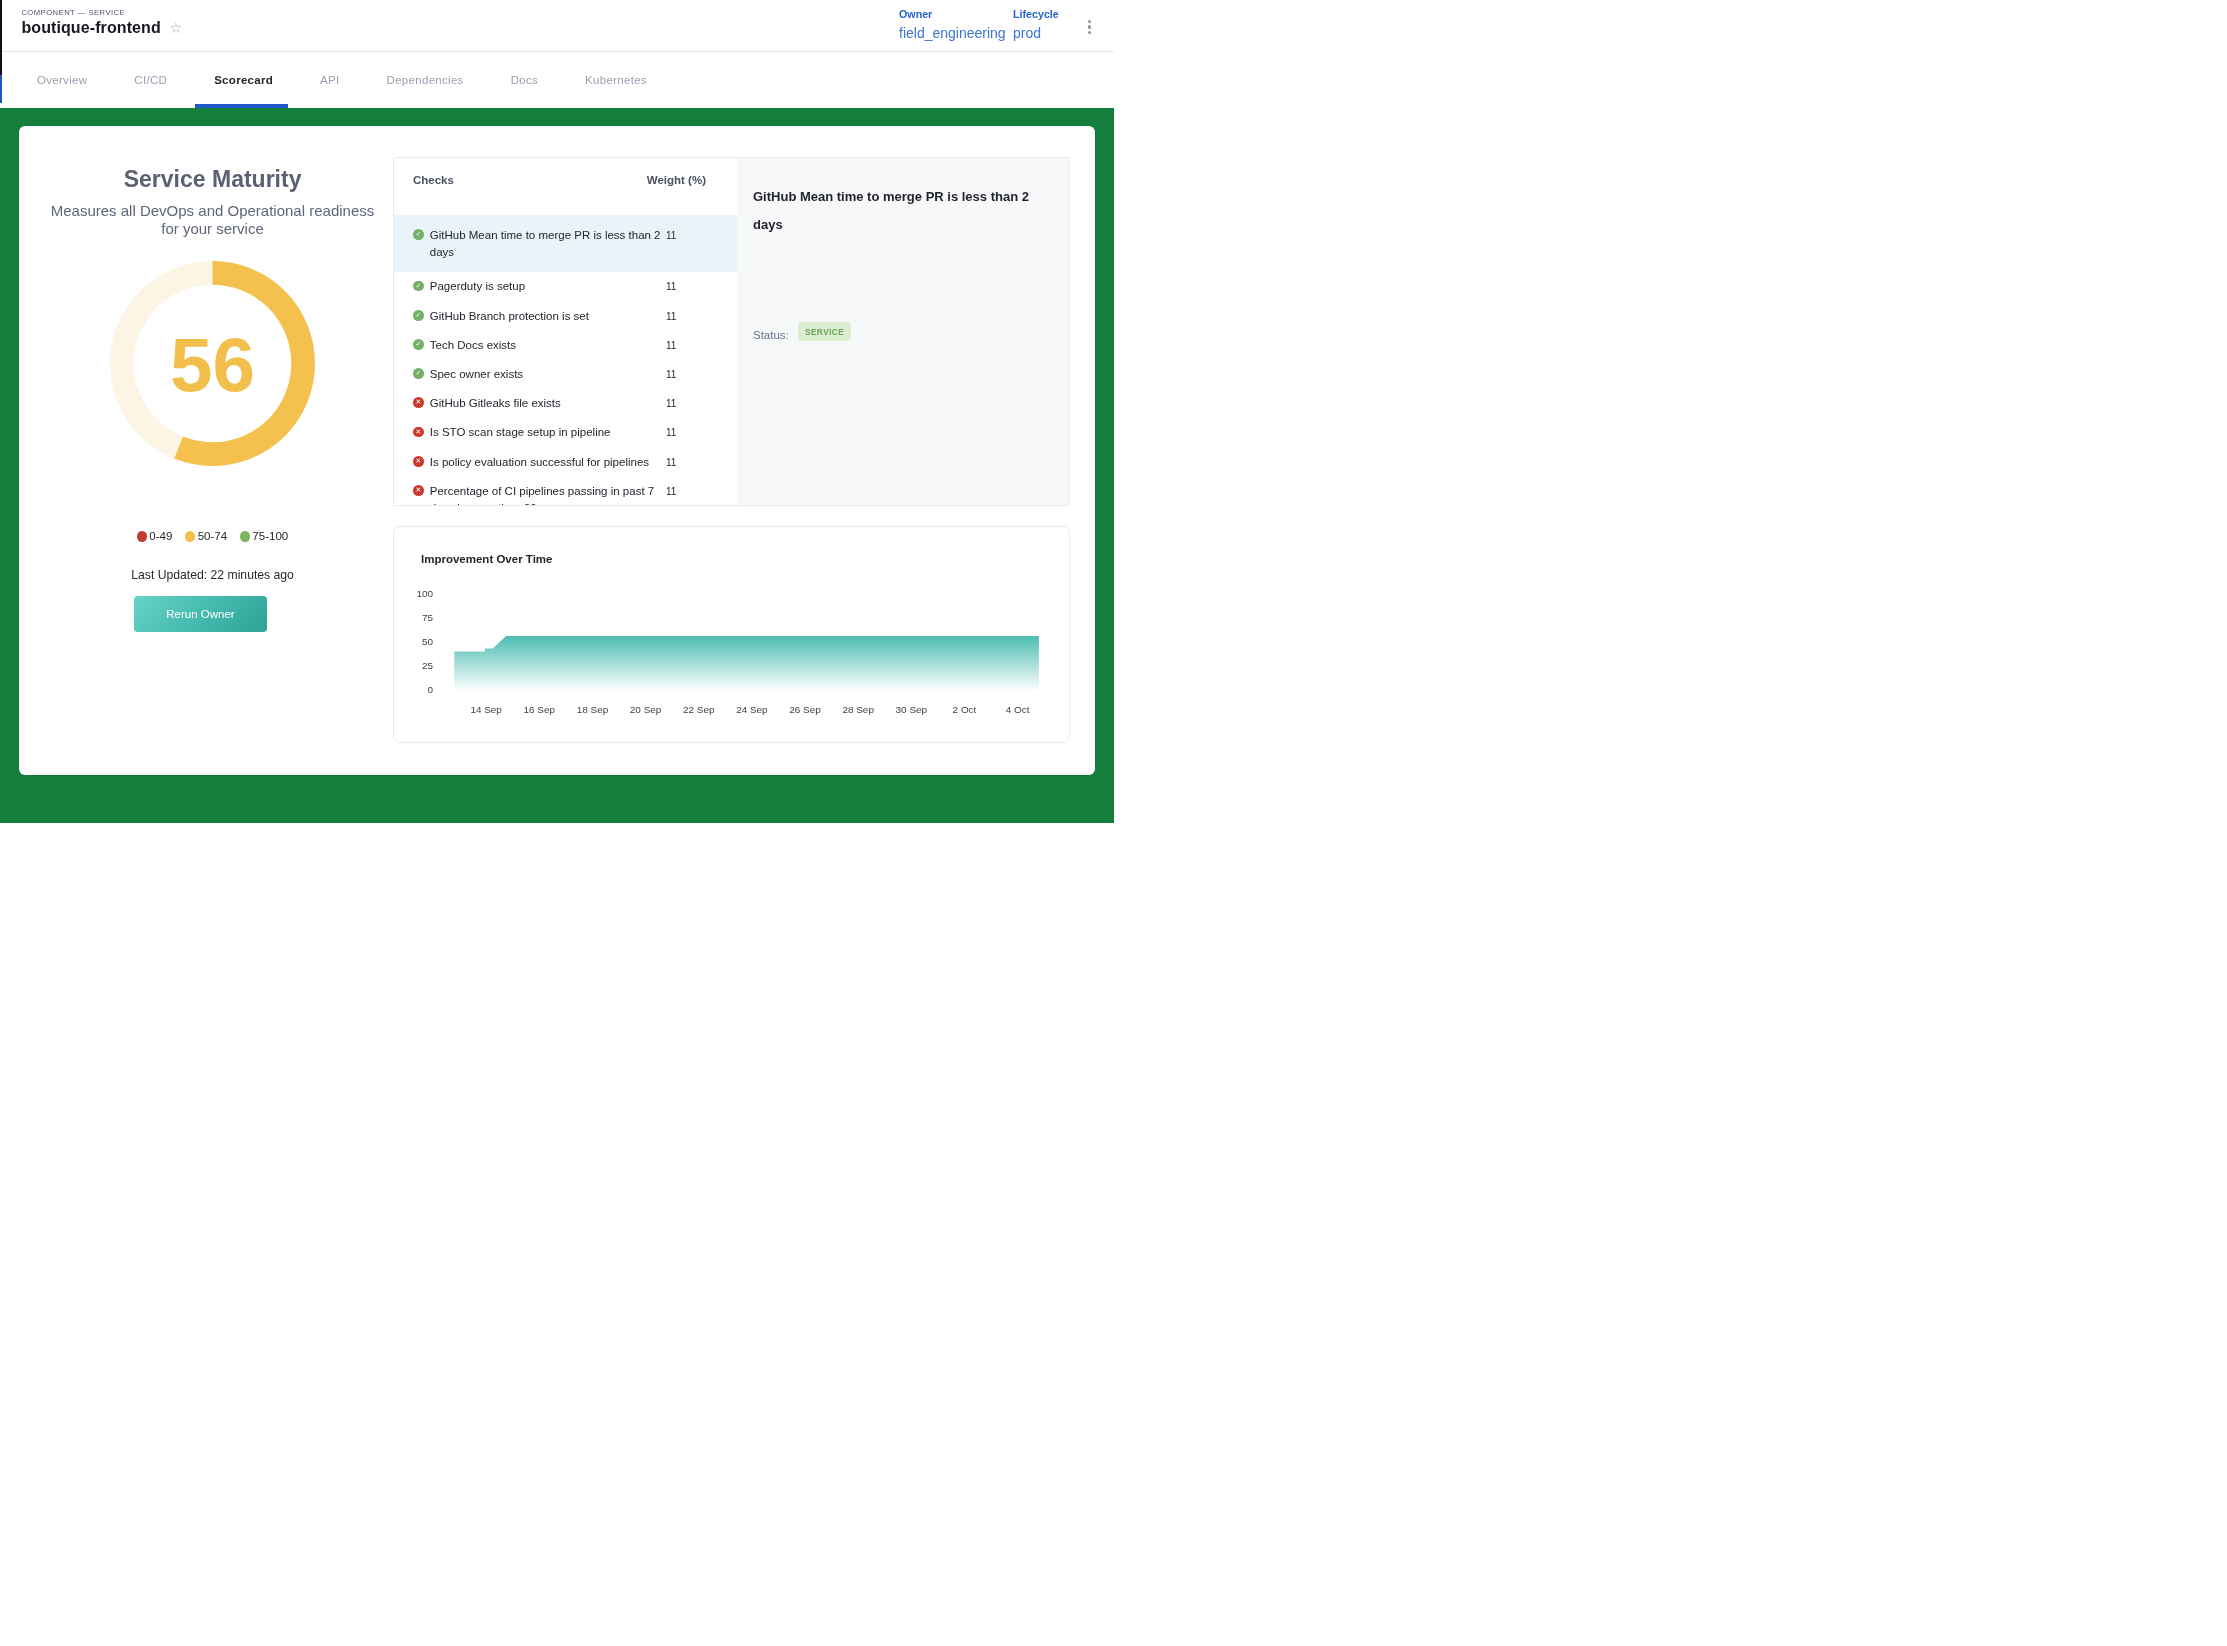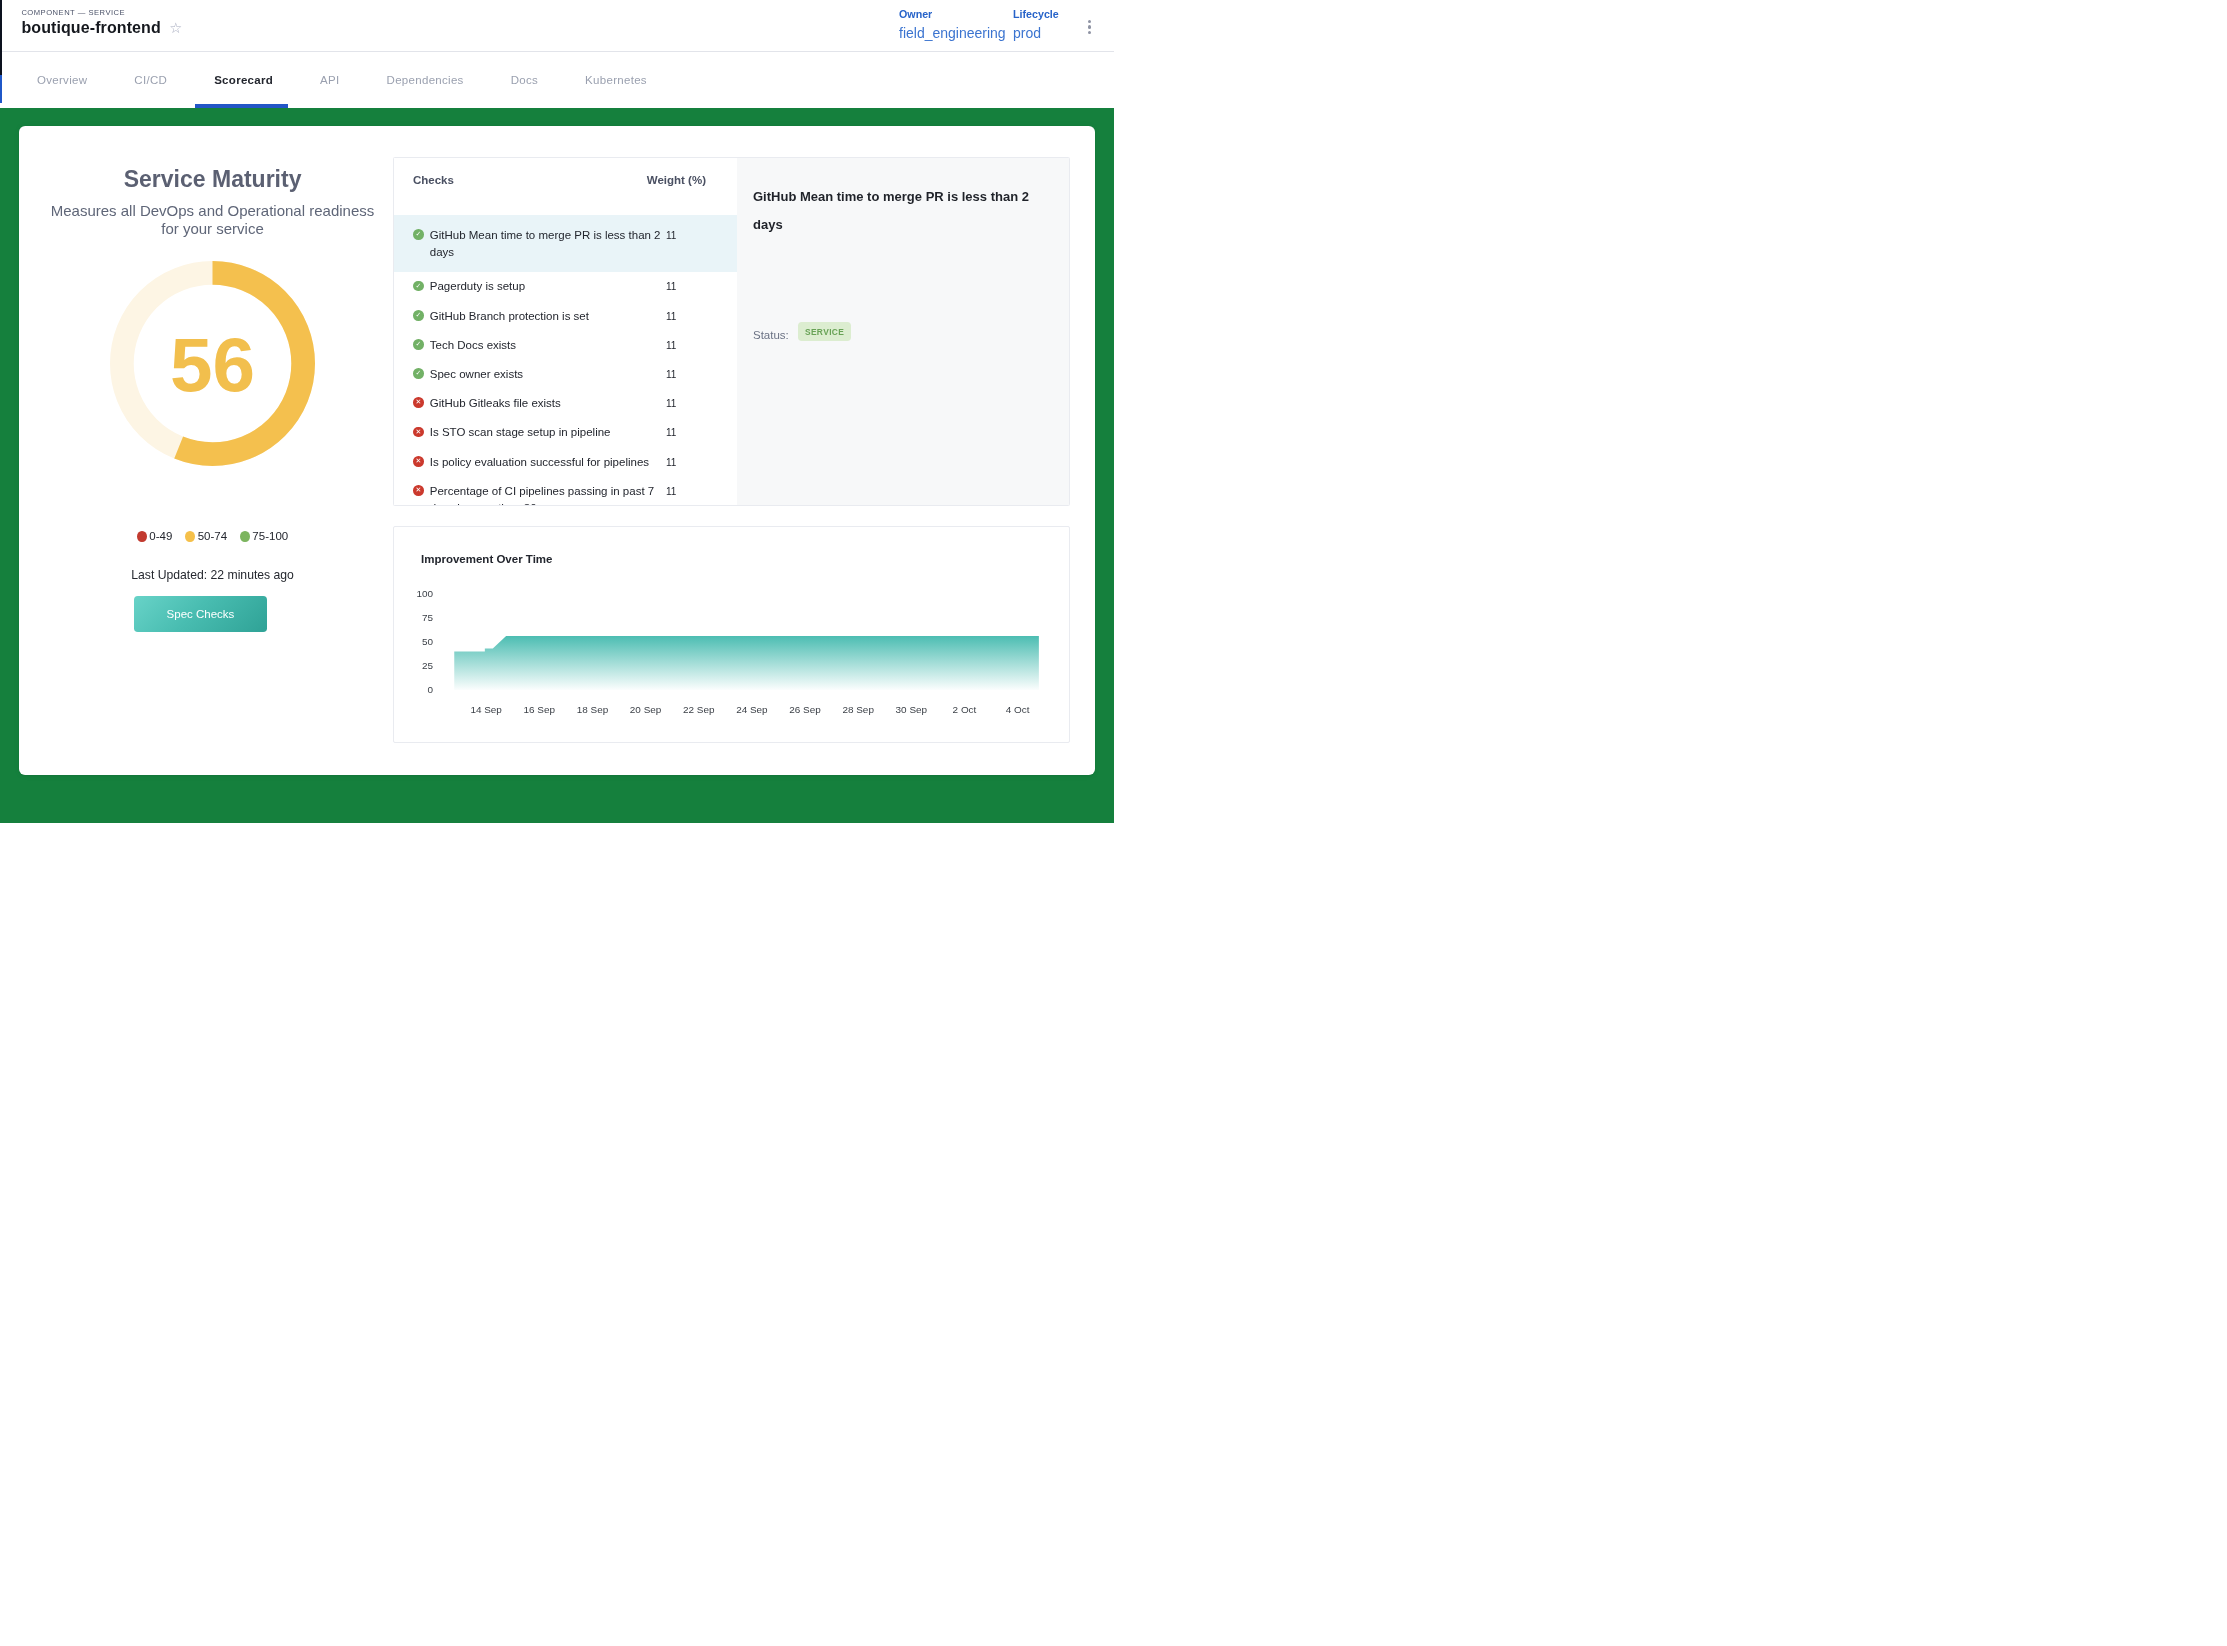--- a/index.html
+++ b/index.html
@@ -64,21 +64,21 @@
   .ck-label { width:233px; font-size:11.5px; line-height:17px; color:#23262e; }
   .ck-weight { margin-left:3.1px; font-size:10px; line-height:17px; color:#23262e; }
 
   .detail { position:absolute; left:343px; top:0; right:0; bottom:0; background:#f7f8f9; }
   .detail-title { position:absolute; left:16px; top:24.5px; width:283px; font-size:13px; font-weight:700; line-height:28px; color:#1f2229; }
   .status-row { position:absolute; left:16px; top:164px; display:flex; align-items:flex-end; }
   .status-lbl { font-size:11.5px; color:#6b7284; margin-right:9.2px; }
   .badge { background:#dcedd0; color:#68a256; font-size:8.4px; font-weight:700; letter-spacing:0.4px; padding:4.6px 6.9px; border-radius:3.8px; }
 
   
-  .chart-panel { position:absolute; left:374px; top:400px; width:677px; height:217px; border:0.8px solid #e9ebf0; border-radius:2px; background:#fff;text-decoration:underline; }
+  .chart-panel { position:absolute; left:374px; top:400px; width:677px; height:217px; border:0.8px solid #e9ebf0; border-radius:7px; background:#fff;text-decoration:underline; }
   .chart-title { position:absolute; left:27px; top:26px; font-size:11.5px; font-weight:700; color:#23262e; }
   .chart-svg { position:absolute; left:0; top:0; }
   .axis-txt { font-size:13px; fill:#3a3f46; }
 </style>
 </head>
 <body>
 
 <div class="stage">
   <div class="edge-dark"></div>
   <div class="edge-blue"></div>
@@ -132,21 +132,21 @@
           <div class="legend-item">
             <span class="legend-dot" style="background: rgb(245, 192, 74);"></span>
             <span>50-74</span>
           </div>
           <div class="legend-item">
             <span class="legend-dot" style="background: rgb(124, 181, 95);"></span>
             <span>75-100</span>
           </div>
         </div>
       <div class="last-updated">Last Updated: 22 minutes ago</div>
-      <button class="rerun-btn">Spec Checks</button>
+      <button class="rerun-btn">Rerun Owner</button>
 
       <section class="checks-panel">
         <div class="list">
           <div class="list-header">
             <span class="h">Checks</span>
             <span class="h weight">Weight (%)</span>
           </div>
           <div class="rows" id="check-rows">
               <div class="check-row selected">
                 <span class="ck-icon passed">✓</span>

